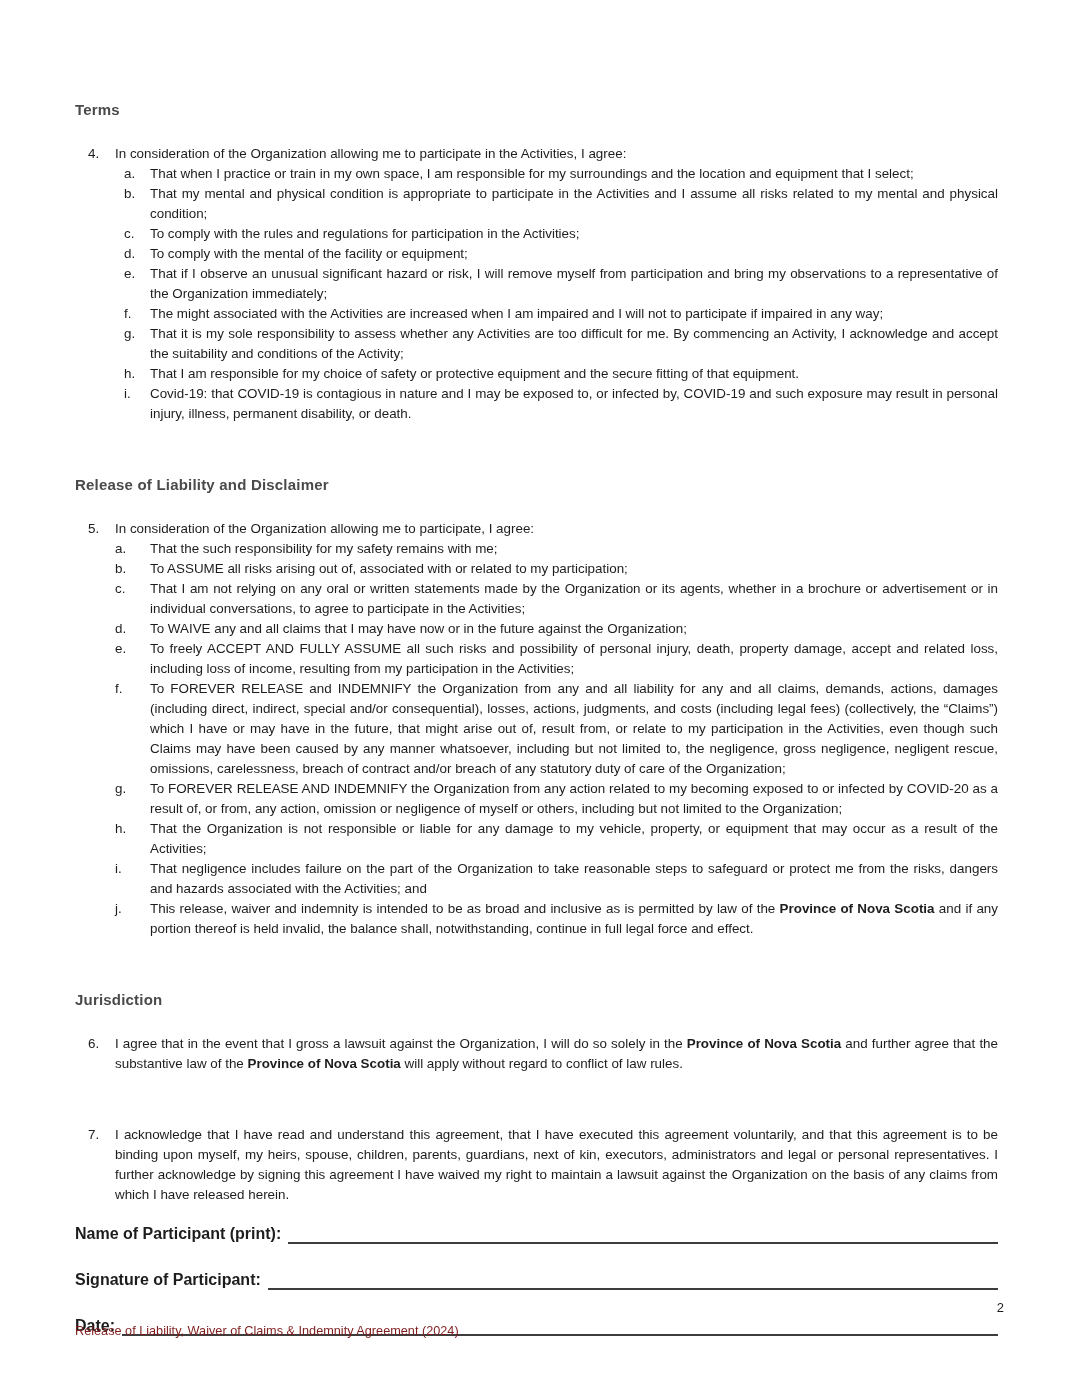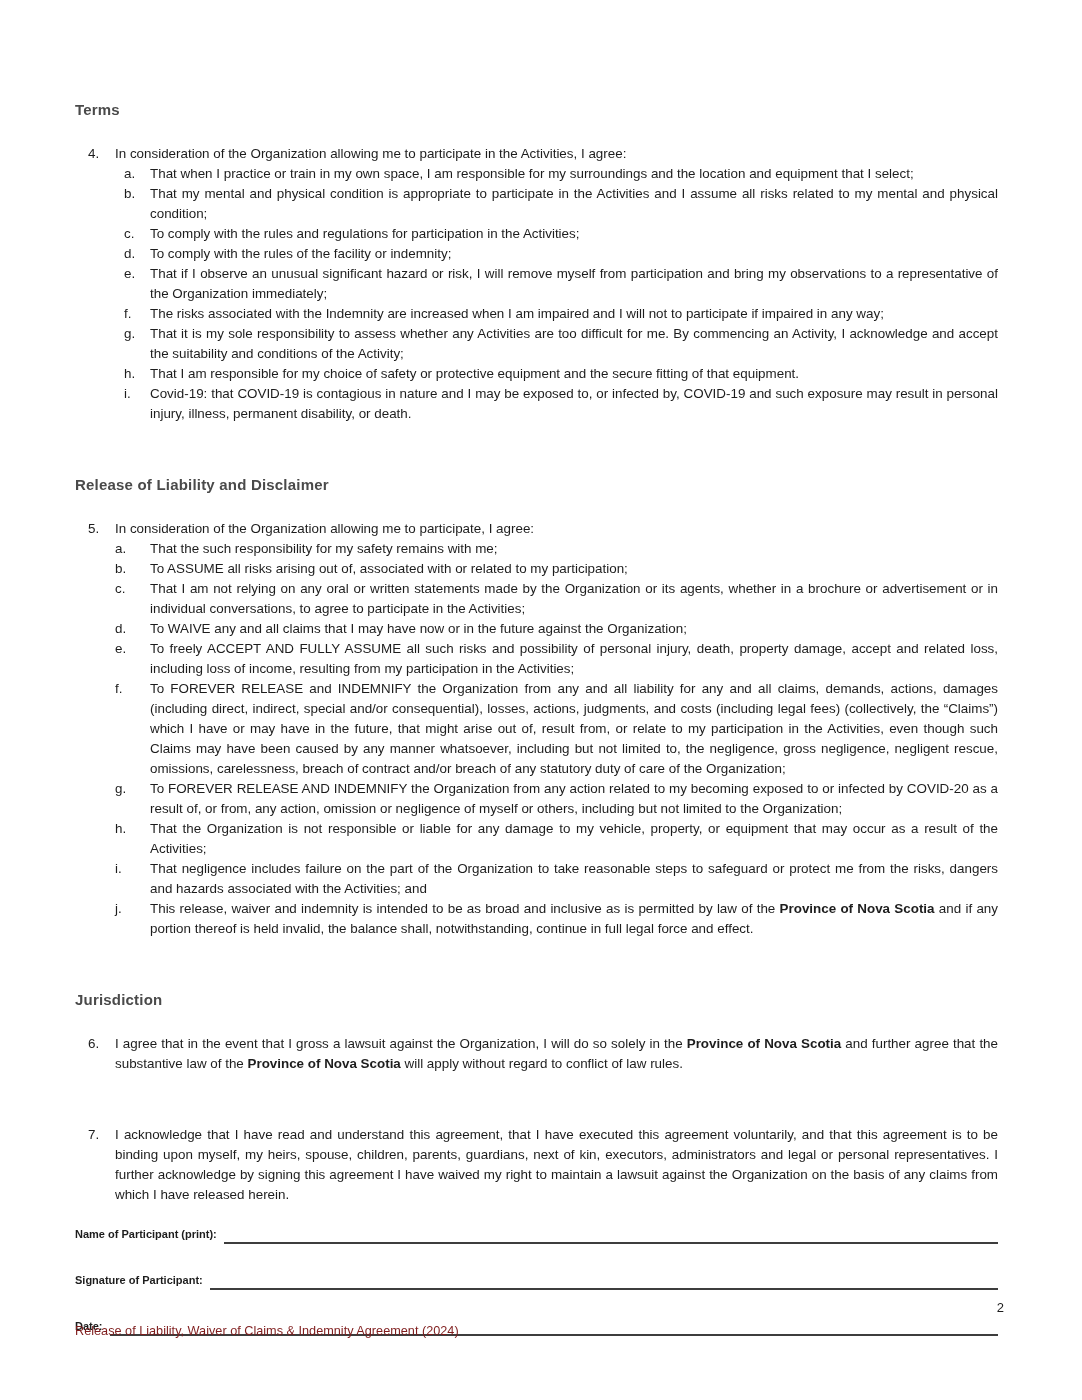--- a/index.html
+++ b/index.html
@@ -45,21 +45,21 @@
   .sub-tight .letter { flex: 0 0 26px; }
   .sub-wide .subitem { margin-left: 40px; }
   .sub-wide .letter { flex: 0 0 35px; }
   .subitem-text { flex: 1; text-align: justify; }
   .bold { font-weight: bold; }
   .sig-block { margin-top: 19px; }
   .sig-row {
     display: flex;
     align-items: flex-end;
     margin-bottom: 26px;
-    font-size: 11px;
+    font-size: 16px;
     line-height: 20px;
   }
   .sig-row:last-child { margin-bottom: 0; }
   .sig-label { font-weight: bold; white-space: nowrap; }
   .sig-line {
     flex: 1;
     margin-left: 7px;
     border-bottom: 2px solid #3d3d3d;
     height: 16px;
   }
@@ -101,31 +101,31 @@
     <div class="subitem-text"><span>That my mental and physical condition is appropriate to participate in the Activities and I assume all risks related to my mental and physical condition;</span></div>
   </div>
 
   <div class="subitem">
     <span class="letter">c.</span>
     <div class="subitem-text"><span>To comply with the rules and regulations for participation in the Activities;</span></div>
   </div>
 
   <div class="subitem">
     <span class="letter">d.</span>
-    <div class="subitem-text"><span>To comply with the rules of the facility or indemnity;</span></div>
+    <div class="subitem-text"><span>To comply with the mental of the facility or equipment;</span></div>
   </div>
 
   <div class="subitem">
     <span class="letter">e.</span>
     <div class="subitem-text"><span>That if I observe an unusual significant hazard or risk, I will remove myself from participation and bring my observations to a representative of the Organization immediately;</span></div>
   </div>
 
   <div class="subitem">
     <span class="letter">f.</span>
-    <div class="subitem-text"><span>The risks associated with the Indemnity are increased when I am impaired and I will not to participate if impaired in any way;</span></div>
+    <div class="subitem-text"><span>The might associated with the Activities are increased when I am impaired and I will not to participate if impaired in any way;</span></div>
   </div>
 
   <div class="subitem">
     <span class="letter">g.</span>
     <div class="subitem-text"><span>That it is my sole responsibility to assess whether any Activities are too difficult for me. By commencing an Activity, I acknowledge and accept the suitability and conditions of the Activity;</span></div>
   </div>
 
   <div class="subitem">
     <span class="letter">h.</span>
     <div class="subitem-text"><span>That I am responsible for my choice of safety or protective equipment and the secure fitting of that equipment.</span></div>

